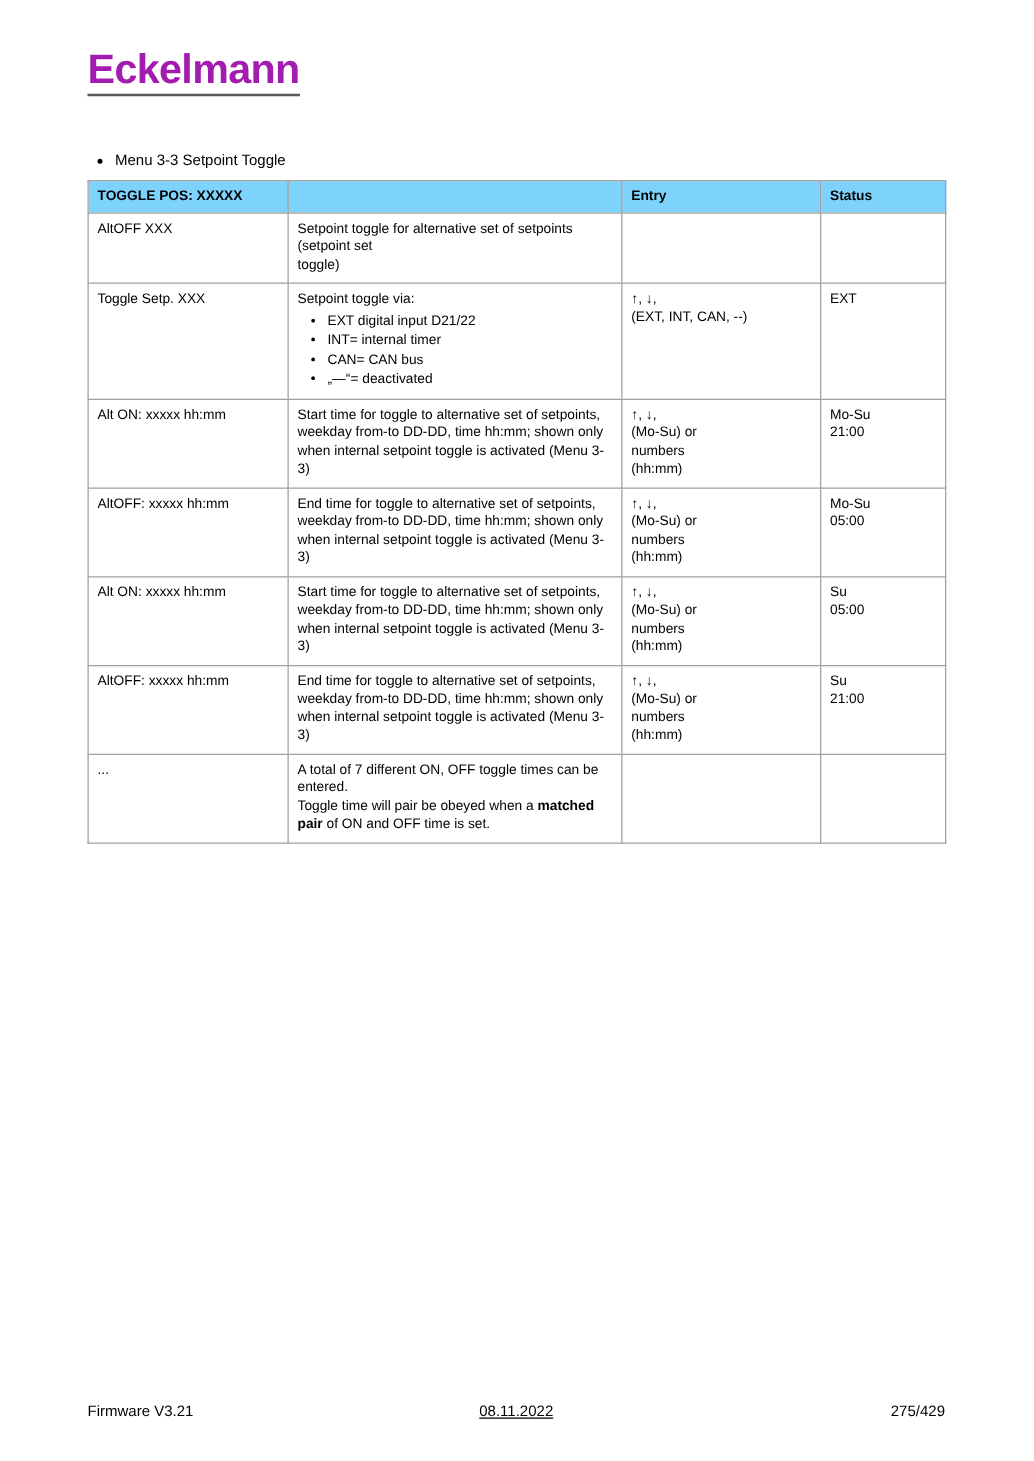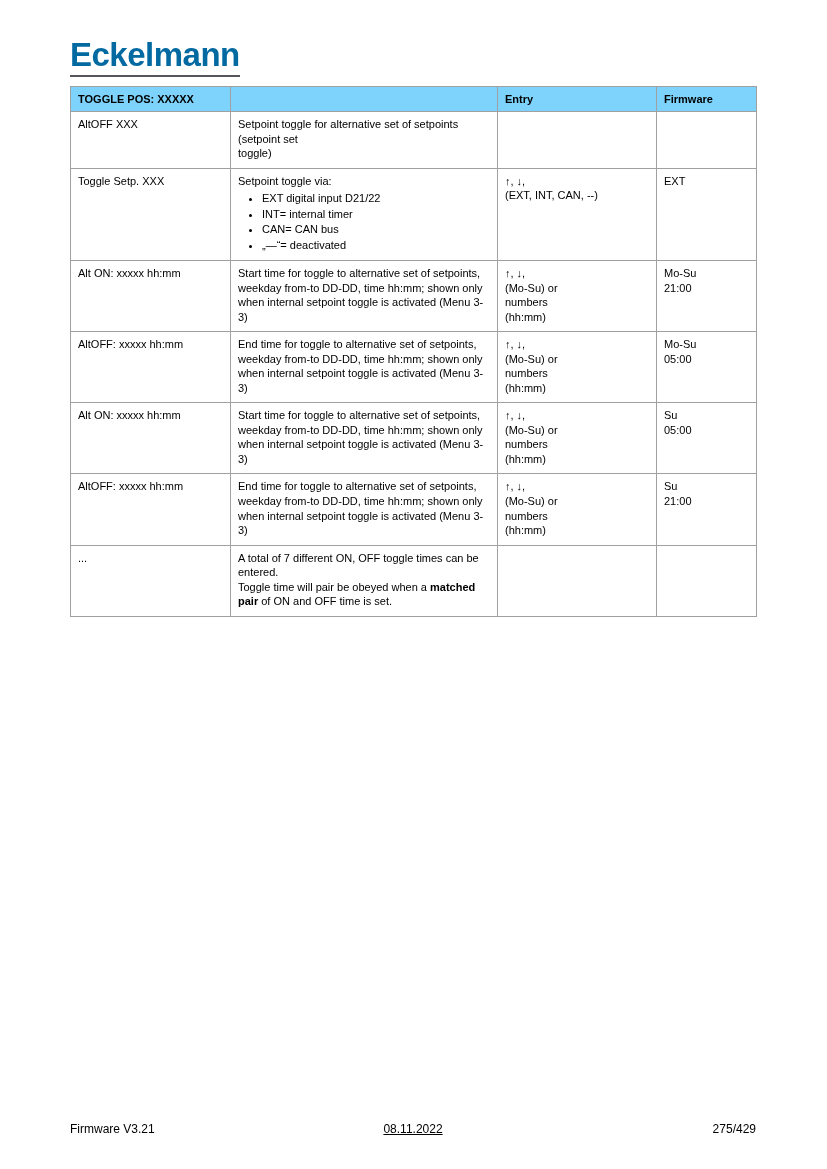--- a/index.html
+++ b/index.html
@@ -14,21 +14,21 @@
   }
   .page {
     position: absolute;
     left: 70px; right: 71px; top: 0; bottom: 0;
   }
   .logo {
     display: inline-block;
     margin-top: 38px;
     font-size: 33px;
     font-weight: bold;
-    color: #0369a1;
+    color: #a21caf;
     letter-spacing: -0.5px;
     line-height: 1.05;
     border-bottom: 2px solid #55575a;
     padding-bottom: 2px;
   }
   .intro {
     margin: 44px 0 0 6px;
     padding-left: 16px;
   }
   .intro li {
@@ -73,34 +73,37 @@
   .footer .f-center{ position: absolute; left: 50%; transform: translateX(-50%); top: 0; text-decoration: underline; }
   .footer .f-right { position: absolute; right: 0; top: 0; text-align: center; }
 </style>
 </head>
 <body>
 
 <div class="page">
 
   <div class="logo">Eckelmann</div>
 
+  <ul class="intro">
+    <li>Menu 3-3 Setpoint Toggle</li>
+  </ul>
 
   <table class="spec">
     <colgroup>
       <col style="width:160px">
       <col style="width:267px">
       <col style="width:159px">
       <col style="width:100px">
     </colgroup>
     <thead>
       <tr>
         <th>TOGGLE POS: XXXXX</th>
         <th></th>
         <th>Entry</th>
-        <th>Firmware</th>
+        <th>Status</th>
       </tr>
     </thead>
     <tbody>
       <tr>
         <td class="pre">AltOFF XXX</td>
         <td class="pre">Setpoint toggle for alternative set of setpoints
 (setpoint set
 toggle)</td>
         <td class="pre"></td>
         <td class="pre"></td>

